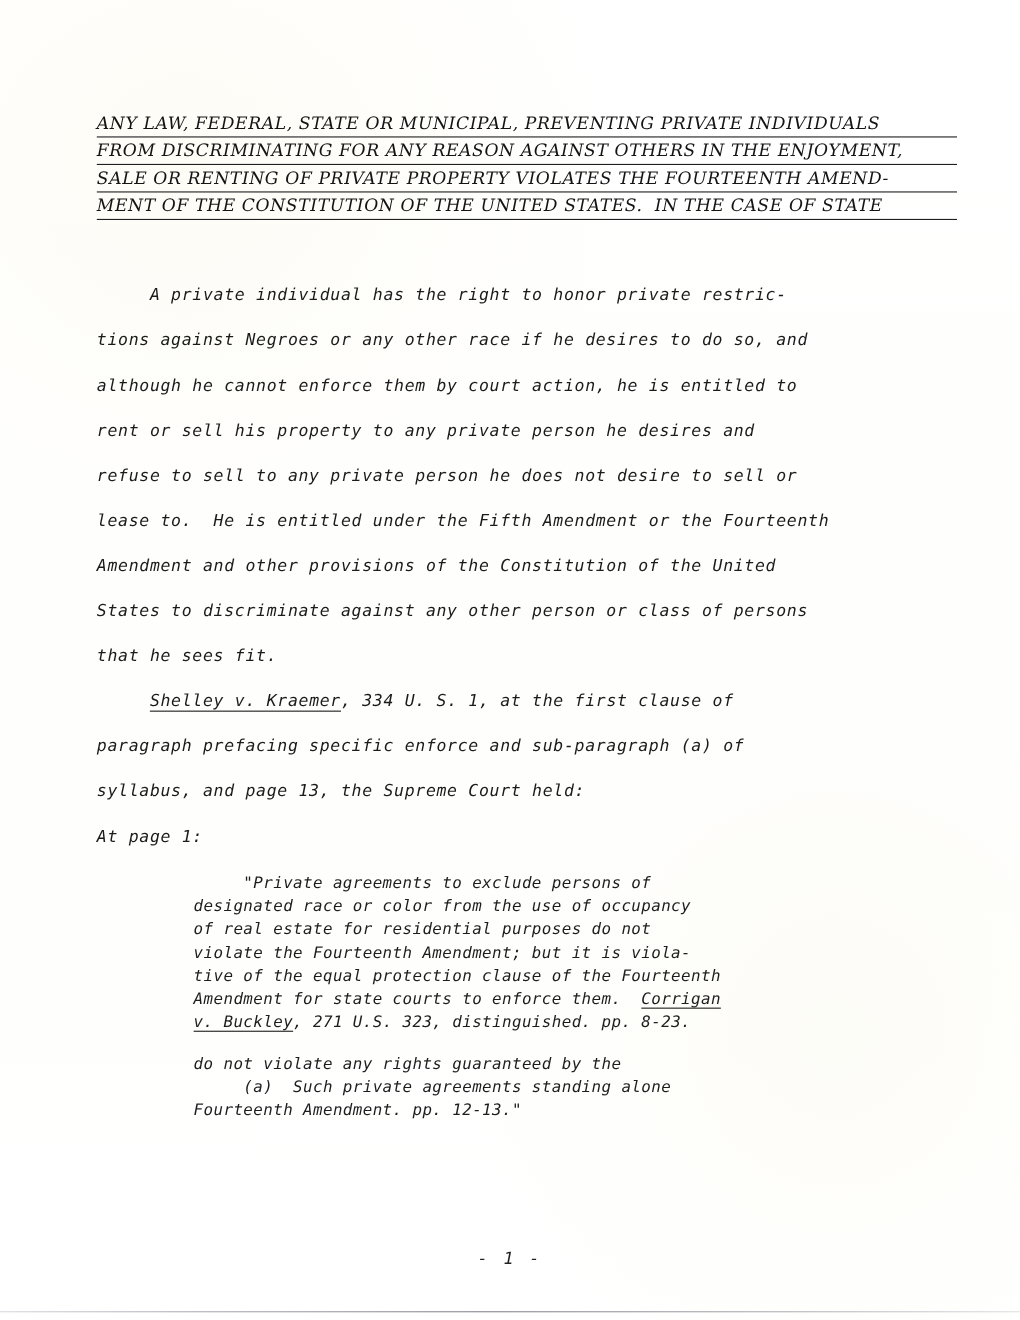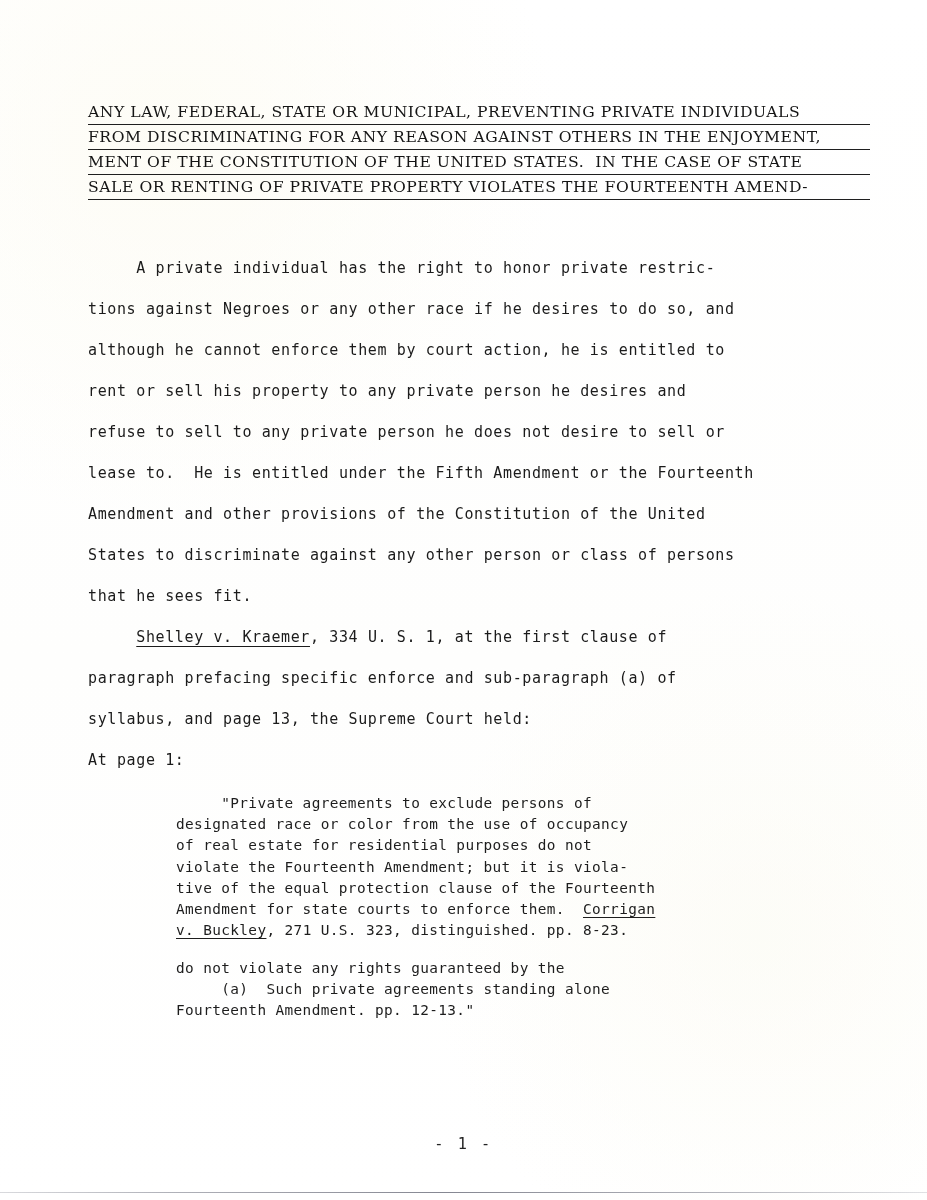--- a/index.html
+++ b/index.html
@@ -22,20 +22,21 @@
   #page-sheet {
     position: absolute;
     left: 0;
     top: 0;
     width: 927px;
     height: 1200px;
     background:
       radial-gradient(ellipse 60% 45% at 18% 12%, rgba(252,250,238,0.55) 0%, rgba(255,255,255,0) 70%),
       radial-gradient(ellipse 50% 40% at 82% 78%, rgba(251,250,240,0.5) 0%, rgba(255,255,255,0) 72%),
       linear-gradient(180deg, #ffffff 0%, #fefefd 55%, #ffffff 100%);
+    font-style: italic;
   }
 
   
   #scan-edge {
     position: absolute;
     left: 0;
     top: 1192px;
     width: 927px;
     height: 1px;
     background: linear-gradient(90deg,
@@ -145,22 +146,22 @@
 </head>
 <body>
 
 <div id="page-sheet">
 
   <div id="content">
 
     <div id="heading">
       <span class="head-line">ANY LAW, FEDERAL, STATE OR MUNICIPAL, PREVENTING PRIVATE INDIVIDUALS</span>
       <span class="head-line">FROM DISCRIMINATING FOR ANY REASON AGAINST OTHERS IN THE ENJOYMENT,</span>
+      <span class="head-line">SALE OR RENTING OF PRIVATE PROPERTY VIOLATES THE FOURTEENTH AMEND-</span>
       <span class="head-line">MENT OF THE CONSTITUTION OF THE UNITED STATES.  IN THE CASE OF STATE</span>
-      <span class="head-line">SALE OR RENTING OF PRIVATE PROPERTY VIOLATES THE FOURTEENTH AMEND-</span>
     </div>
 
     <div id="para-one" class="body-block">
       <span class="body-line">     A private individual has the right to honor private restric-</span>
       <span class="body-line">tions against Negroes or any other race if he desires to do so, and</span>
       <span class="body-line">although he cannot enforce them by court action, he is entitled to</span>
       <span class="body-line">rent or sell his property to any private person he desires and</span>
       <span class="body-line">refuse to sell to any private person he does not desire to sell or</span>
       <span class="body-line">lease to.  He is entitled under the Fifth Amendment or the Fourteenth</span>
       <span class="body-line">Amendment and other provisions of the Constitution of the United</span>

